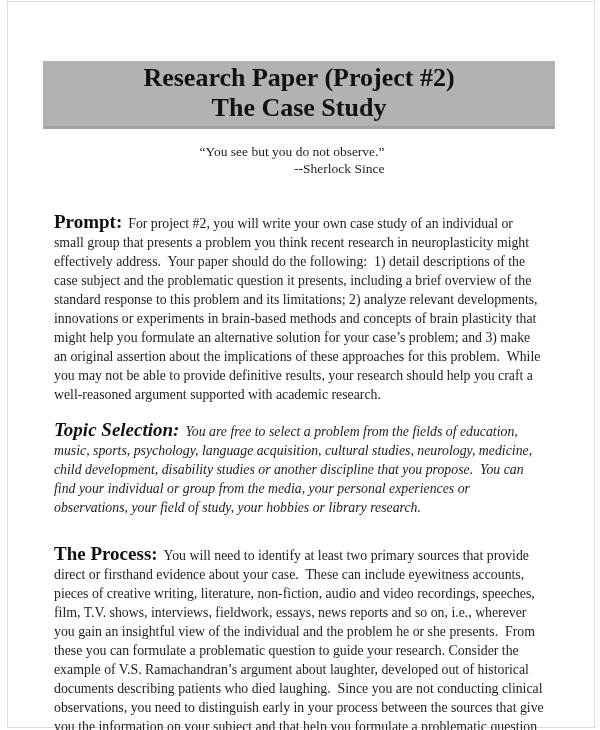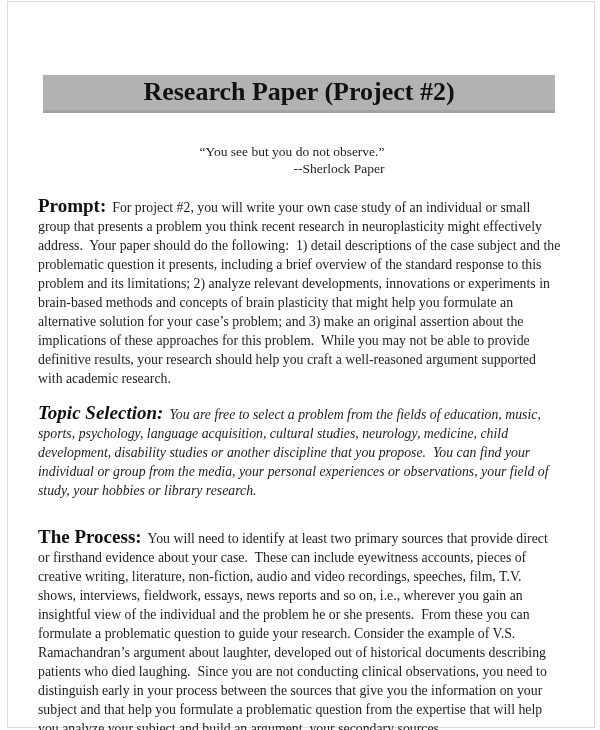--- a/index.html
+++ b/index.html
@@ -23,21 +23,21 @@
     box-sizing: border-box;
   }
   .doc {
     position: relative;
     width: 600px;
     height: 730px;
   }
   .banner {
     position: absolute;
     left: 43px;
-    top: 75px;
+    top: 61px;
     width: 512px;
     background: #b2b2b2;
     border-bottom: 3px solid #a3a3a3;
     text-align: center;
     padding: 2px 0 3px 0;
   }
   .banner-line {
     font-size: 26px;
     font-weight: bold;
     line-height: 30px;
@@ -63,21 +63,21 @@
     line-height: 17px;
     text-align: right;
   }
   .content {
     position: absolute;
     left: 38px;
     top: 196px;
     width: 524px;
   }
   .para {
-    margin: 0;
+    margin: 16px;
     font-size: 13.8px;
     line-height: 19px;
     text-align: left;
   }
   .sec-topic { margin-top: 15px; font-style: italic; }
   .sec-process { margin-top: 27px; }
   .h {
     font-size: 19px;
     font-weight: bold;
     line-height: 19px;
@@ -89,26 +89,27 @@
 </style>
 </head>
 <body>
 
 <div class="doc">
 
   <div class="page-border"></div>
 
   <header class="banner">
     <div class="banner-line">Research Paper (Project #2)</div>
+    <div class="banner-line">The Case Study</div>
   </header>
 
   <div class="quote">
     <div class="quote-inner">
       <div class="quote-text">“You see but you do not observe.”</div>
-      <div class="quote-attr">--Sherlock Paper</div>
+      <div class="quote-attr">--Sherlock Since</div>
     </div>
   </div>
 
   <main class="content">
 
     <section class="sec-prompt">
       <p class="para"><span class="h">Prompt:</span><span class="pre">For project #2, you will write your own case study of an individual or small group that presents a problem you think recent research in neuroplasticity might effectively address.  Your paper should do the following:  1) detail descriptions of the case subject and the problematic question it presents, including a brief overview of the standard response to this problem and its limitations; 2) analyze relevant developments, innovations or experiments in brain-based methods and concepts of brain plasticity that might help you formulate an alternative solution for your case’s problem; and 3) make an original assertion about the implications of these approaches for this problem.  While you may not be able to provide definitive results, your research should help you craft a well-reasoned argument supported with academic research.</span></p>
     </section>
 
     <section class="sec-topic">

